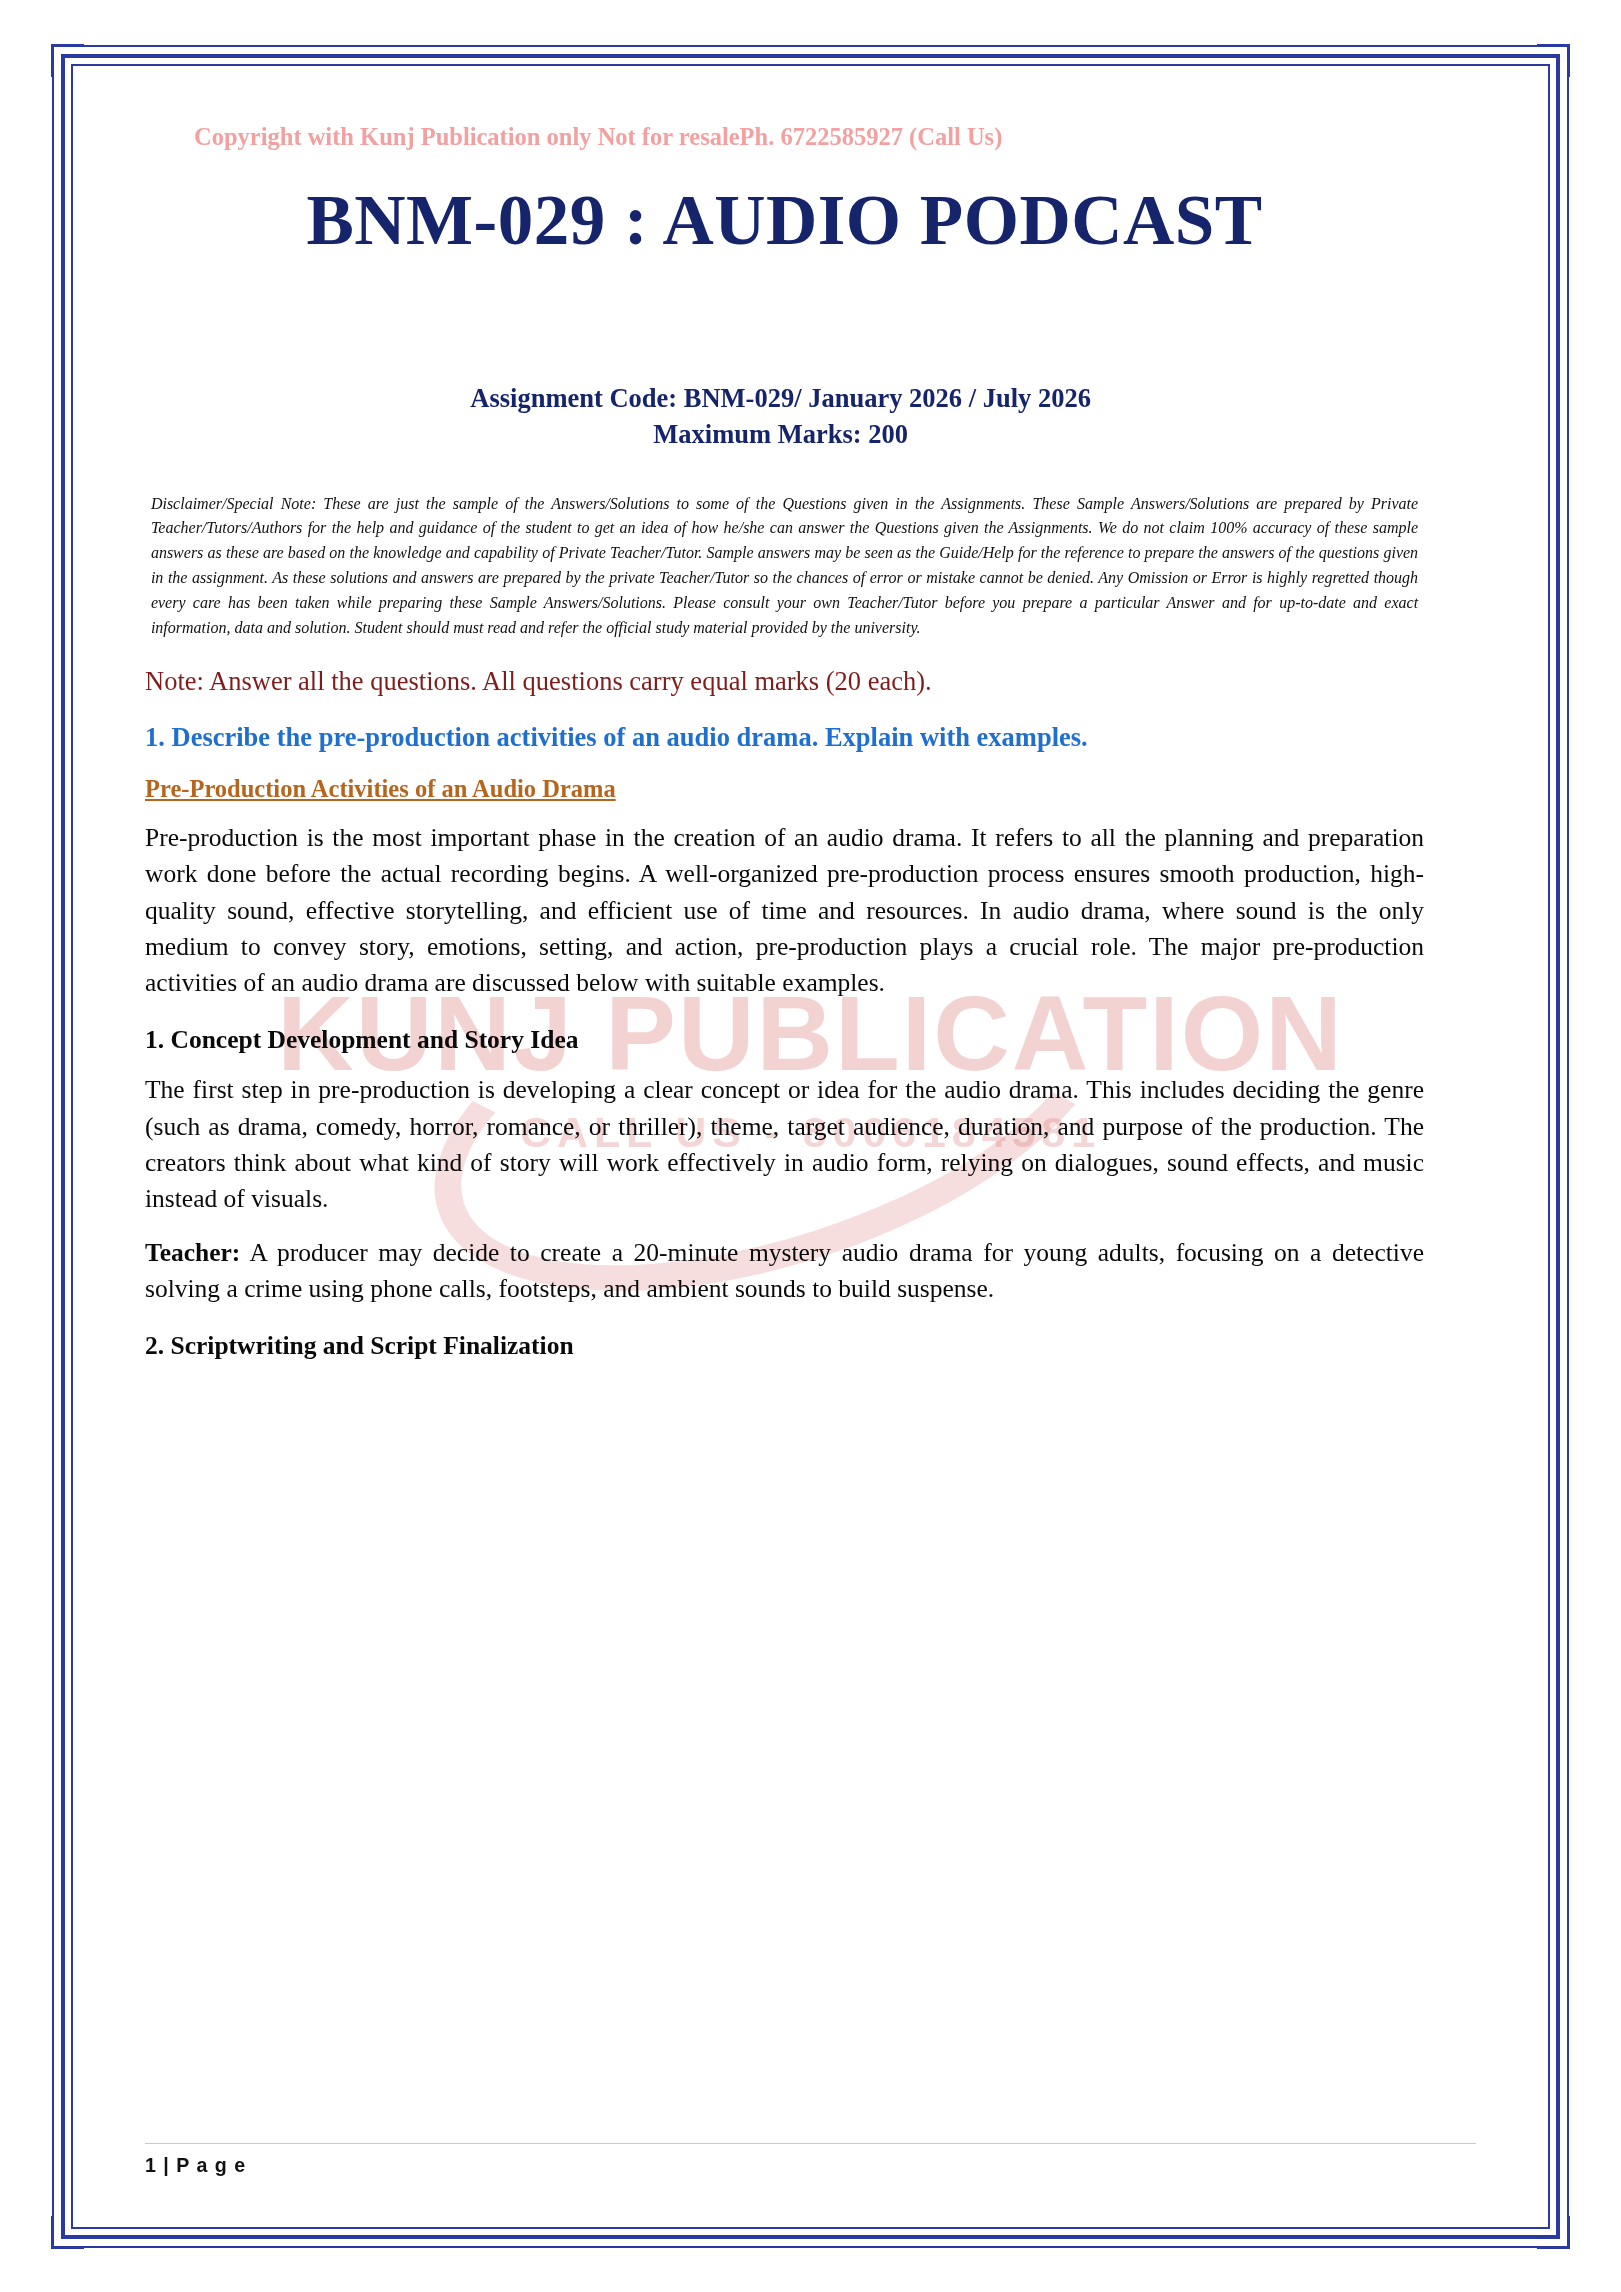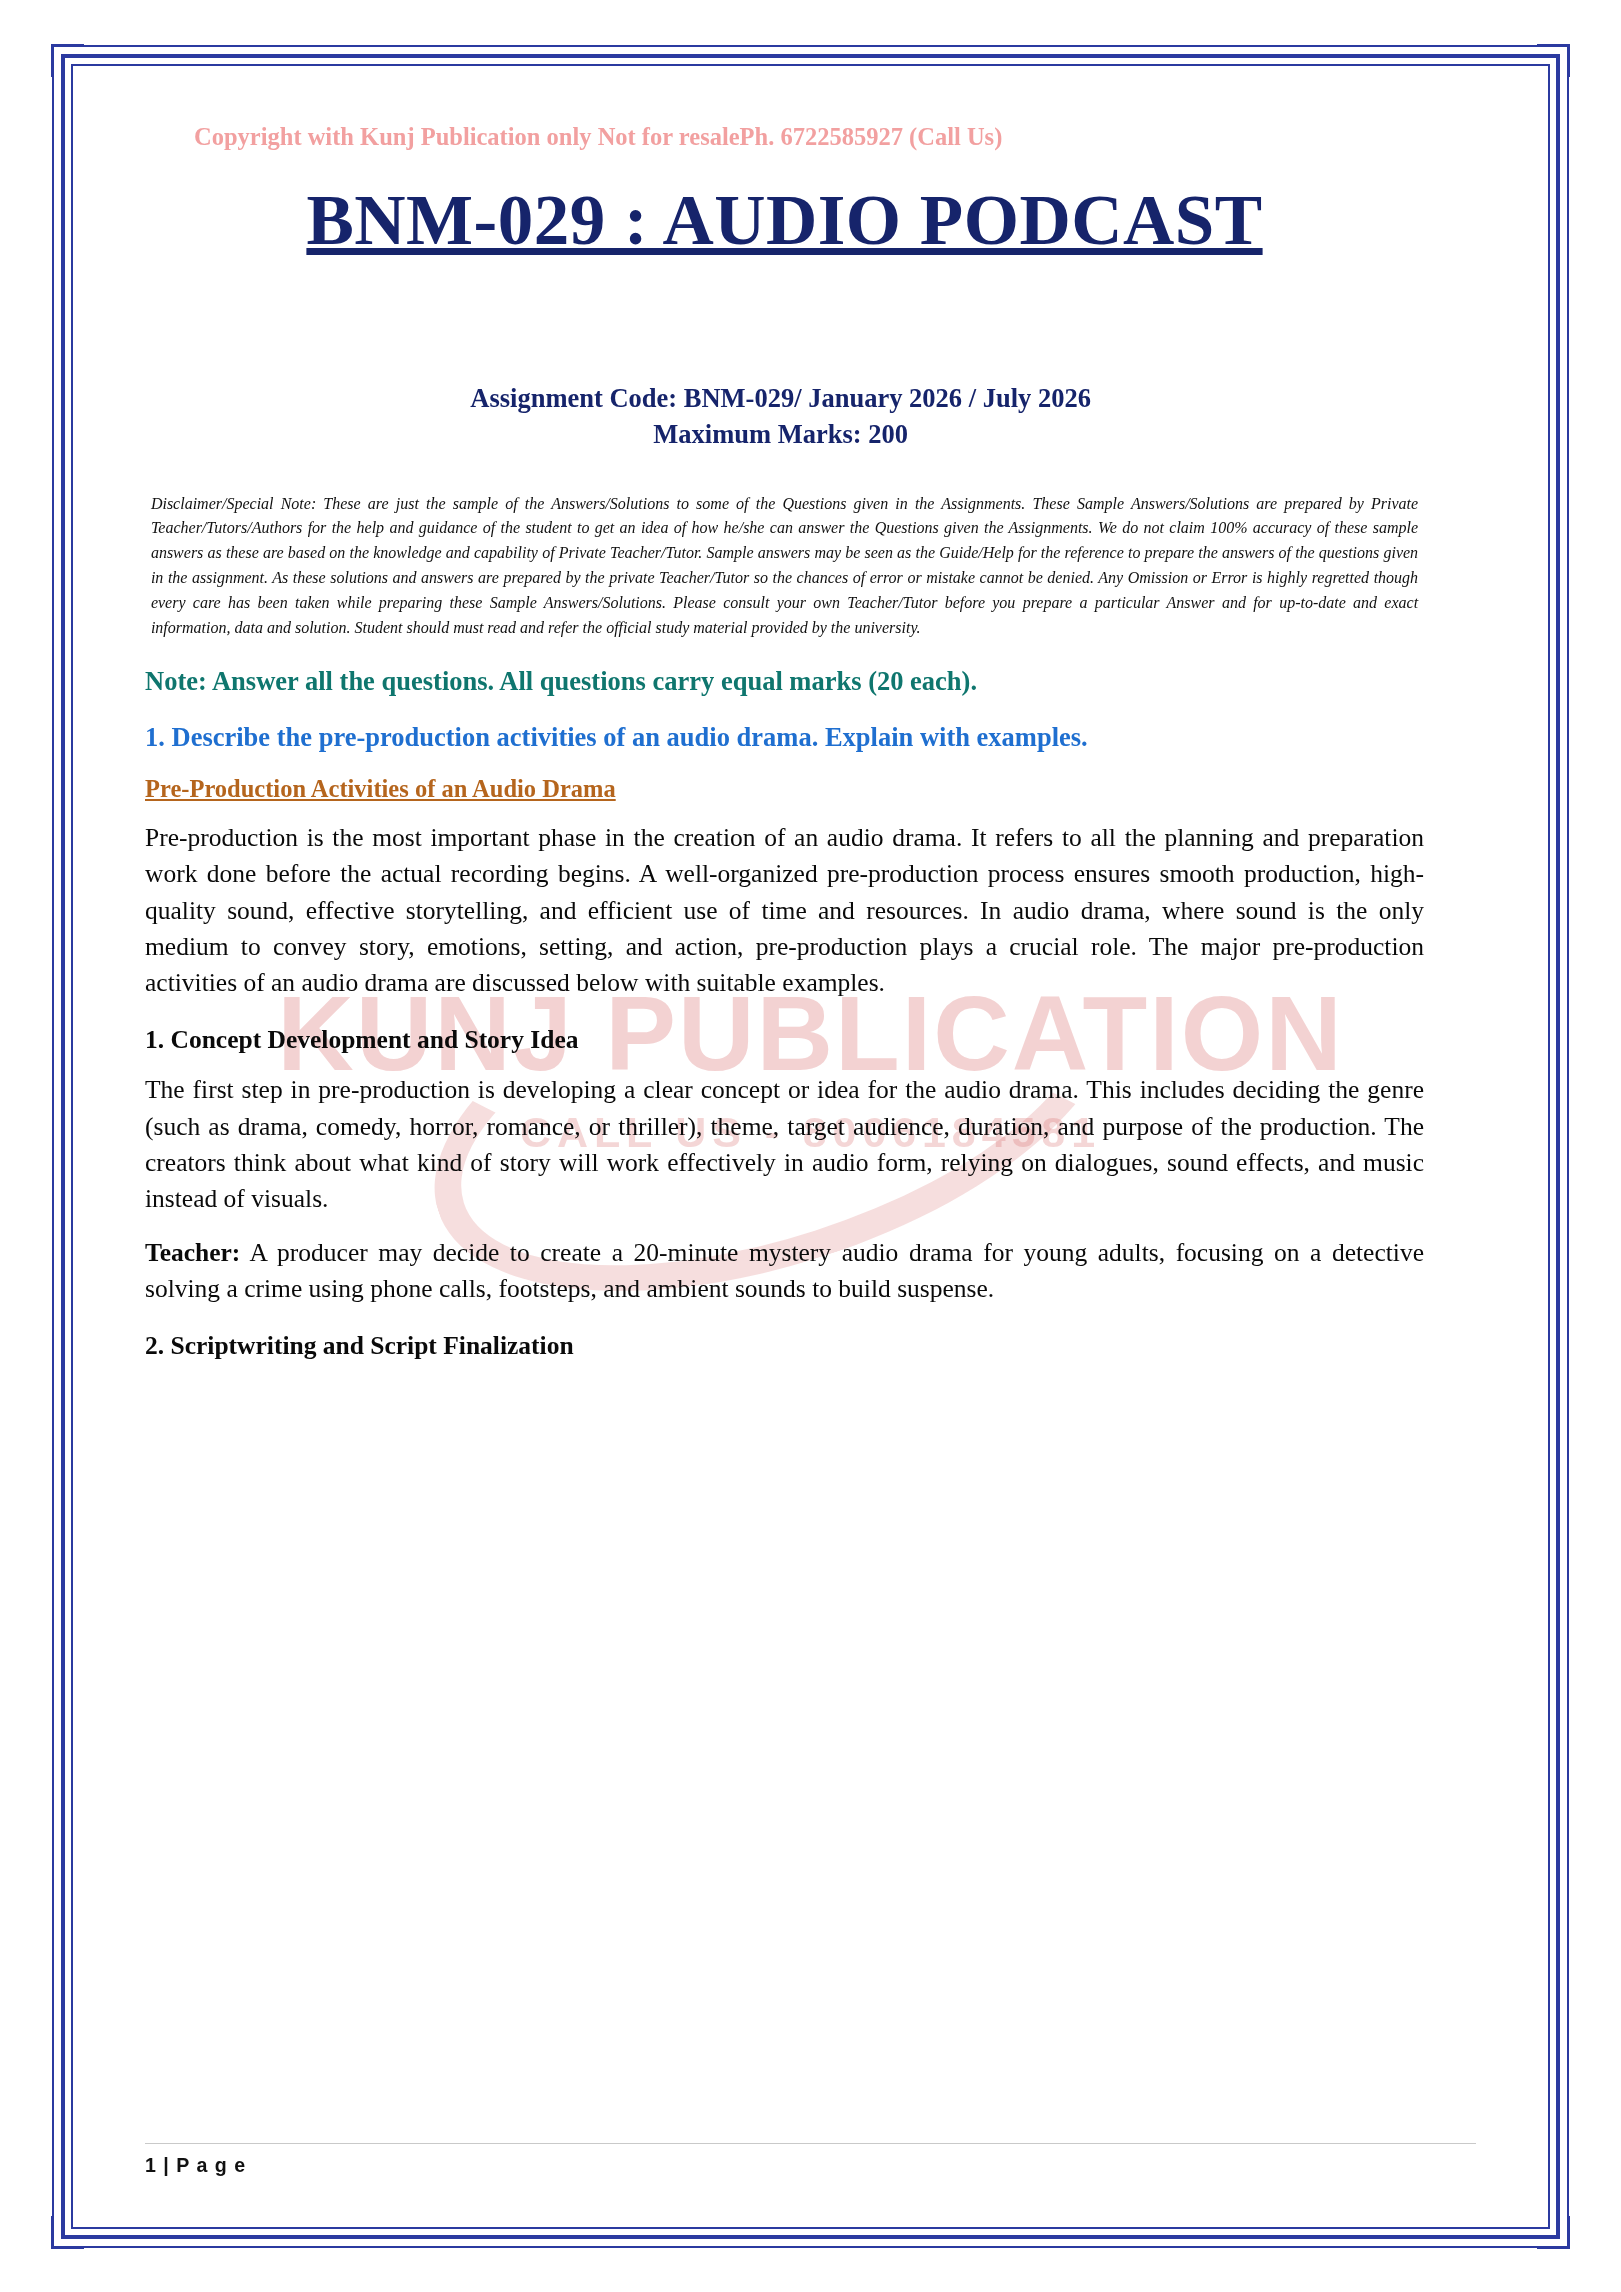--- a/index.html
+++ b/index.html
@@ -96,21 +96,20 @@
   .copyright-line .ph { white-space: nowrap; }
 
   h1.doc-title {
     text-align: center;
     color: #16246b;
     font-weight: bold;
     font-size: 71px;
     line-height: 1.22;
     margin: 25.5px 88px 0 88px;
     letter-spacing: 0.5px;
-    text-decoration: underline;
   }
 
   .assignment-meta {
     margin-top: 118px;
     text-align: center;
     color: #16246b;
     font-weight: bold;
     font-size: 26.5px;
     line-height: 1.35;
     padding-right: 7.8px;
@@ -121,22 +120,22 @@
     font-style: italic;
     font-size: 16px;
     line-height: 1.55;
     text-align: justify;
     color: #111;
     padding: 0 5.9px;
   }
 
   .note-line {
     margin-top: 25.5px;
-    color: #0f766e;
-    font-weight: bold;
+    color: #7f1d1d;
+    font-weight: normal;
     font-size: 26.5px;
   }
 
   .question {
     margin-top: 21.6px;
     color: #1f6fd0;
     font-weight: bold;
     font-size: 26.5px;
     line-height: 1.38;
     text-align: justify;

